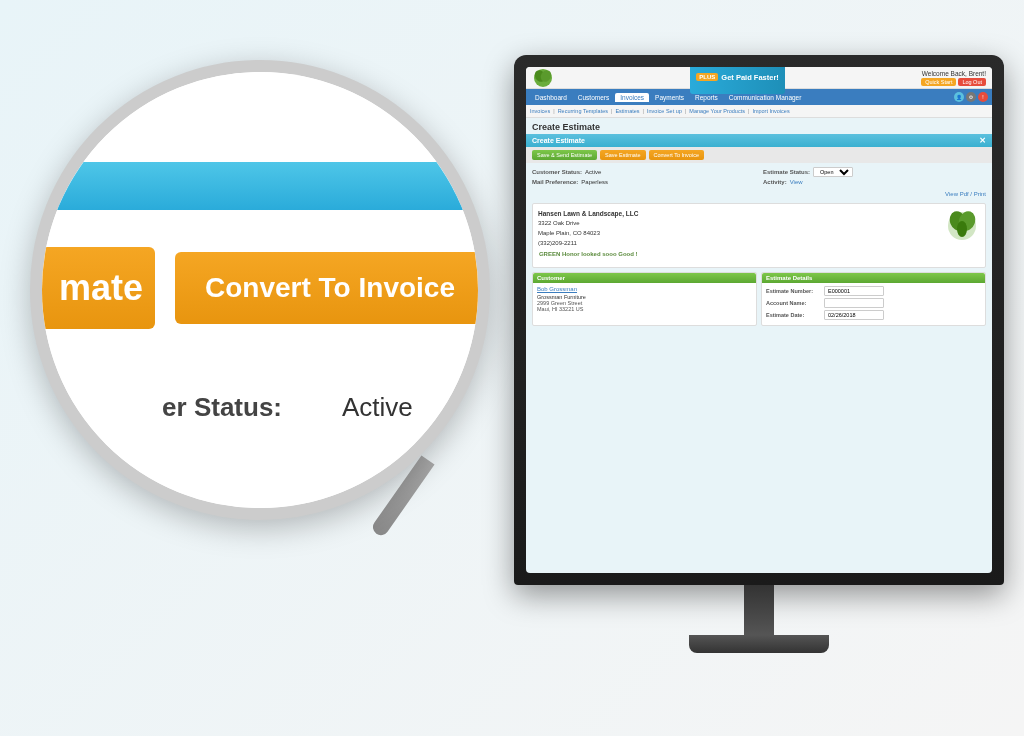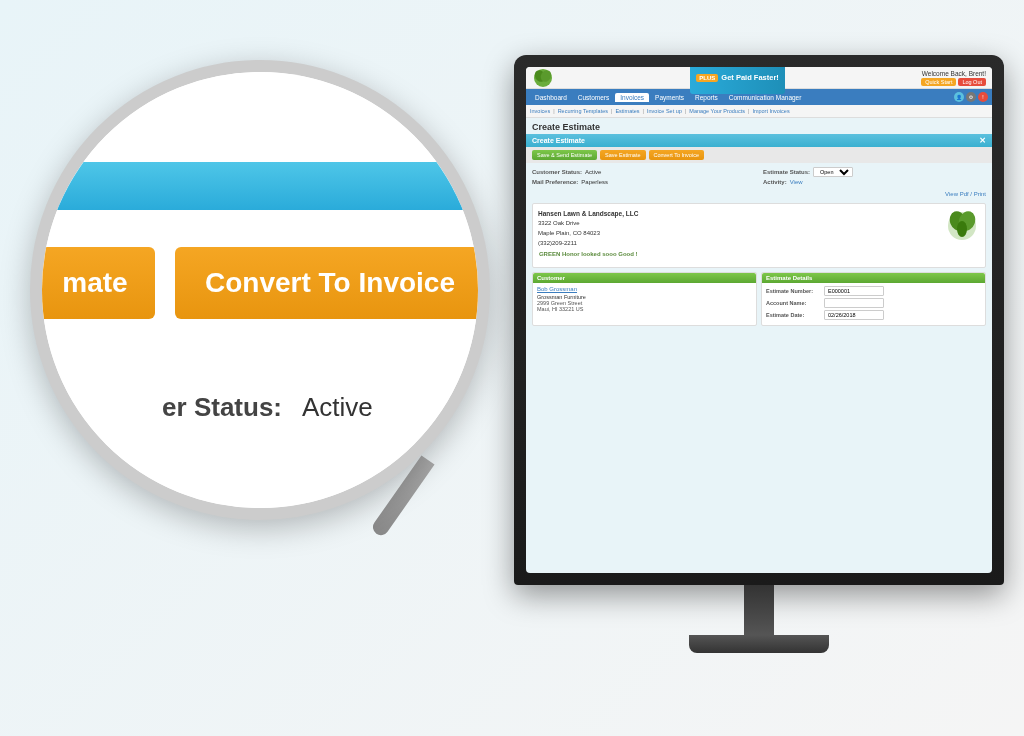--- a/index.html
+++ b/index.html
@@ -63,21 +63,21 @@
       display: flex;
       flex-direction: row;
       justify-content: center;
       align-items: center;
       gap: 20px;
     }
 
     .mag-btn-estimate {
       background: linear-gradient(180deg, #f5a623 0%, #e8950f 100%);
       color: #fff;
-      font-size: 28px;
+      font-size: 36px;
       font-weight: bold;
       border: none;
       border-radius: 6px;
       padding: 20px 24px;
       cursor: pointer;
       min-width: 120px;
     }
 
     .mag-btn-convert {
       background: linear-gradient(180deg, #f5a623 0%, #e8950f 100%);
@@ -95,20 +95,21 @@
       position: absolute;
       top: 320px;
       left: 40px;
       right: 40px;
     }
 
     .mag-field-row {
       display: flex;
       align-items: center;
       margin-bottom: 18px;
+      gap: 40px;
     }
 
     .mag-field-label {
       font-size: 26px;
       font-weight: bold;
       color: #444;
       min-width: 200px;
       text-align: right;
       margin-right: 20px;
     }
@@ -203,21 +204,21 @@
     }
 
     .promo-banner {
       background: linear-gradient(90deg, #2aabda 0%, #1e8fb8 100%);
       color: #fff;
       font-size: 7.5px;
       font-weight: bold;
       padding: 12px 6px;
       border-radius: 3px;
       display: flex;
-      align-items: flex-end;
+      align-items: flex-start;
       gap: 3px;
     }
 
     .plus-badge {
       background: #f5a623;
       color: #fff;
       font-size: 6px;
       font-weight: bold;
       padding: 1px 3px;
       border-radius: 2px;

